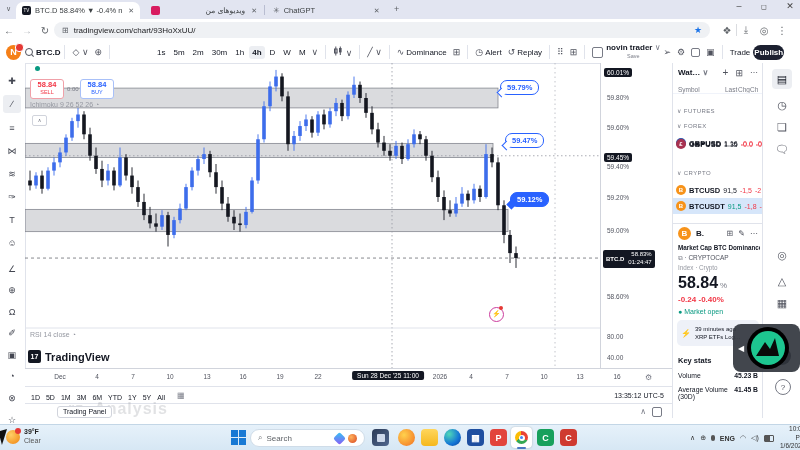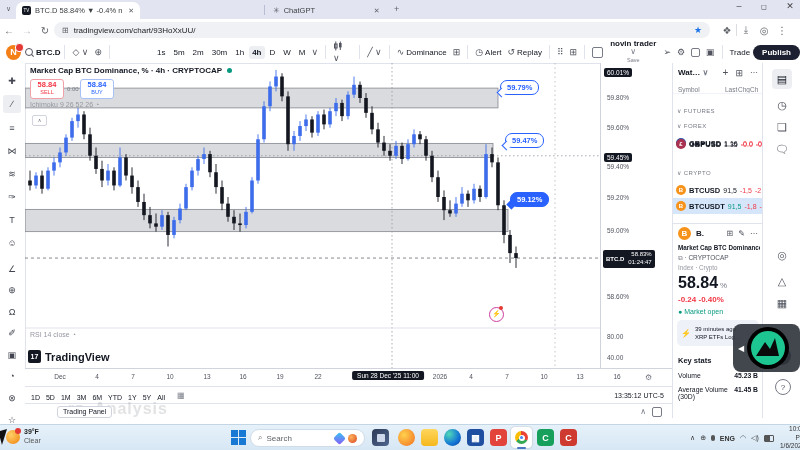--- a/index.html
+++ b/index.html
@@ -17,21 +17,21 @@
   .urlbar{left:0;top:19px;width:800px;height:22px;background:#fff;display:flex;align-items:center;}
   .navic{color:#5f6368;font-size:10px;width:18px;text-align:center;}
   .navic.dim{color:#b6b9be;}
   .urlpill{height:16px;width:640px;background:#eff1f4;border-radius:8px;display:flex;align-items:center;padding:0 8px;gap:5px;font-size:8px;color:#202124;}
   
   .tvbar{left:0;top:41px;width:800px;height:22px;background:#fff;border-bottom:1px solid #e0e3eb;display:flex;align-items:center;font-size:8px;color:#131722;}
   .tvsep{width:1px;height:14px;background:#e0e3eb;margin:0 4px;flex:0 0 auto;}
   .ivl{padding:2px 3px;color:#131722;}
   .ivl.active{background:#eceef2;border-radius:3px;font-weight:bold;}
   .tvic{color:#50535e;font-size:9px;padding:0 3px;}
-  .publish{background:#1c2030;color:#fff;border-radius:9px;padding:3px 9px;font-size:8px;font-weight:bold;}
+  .publish{background:#1c2030;color:#fff;border-radius:9px;padding:3px 1px;font-size:8px;font-weight:bold;}
   .avatar{width:15px;height:15px;border-radius:50%;background:#f57f17;color:#fff;font-size:9px;font-weight:bold;display:flex;align-items:center;justify-content:center;position:relative;margin:0 4px 0 6px;}
   .avatar .dot{position:absolute;top:-2px;right:-3px;width:7px;height:7px;border-radius:4px;background:#e53935;border:1px solid #fff;}
   .mag{display:inline-block;width:6px;height:6px;border:1.2px solid #50535e;border-radius:50%;position:relative;margin-right:3px;}
   .mag:after{content:"";position:absolute;width:3px;height:1.2px;background:#50535e;left:5px;top:6px;transform:rotate(45deg);}
   
   .lbar{left:0;top:63px;width:25px;height:355px;background:#fff;border-right:1px solid #e0e3eb;}
   .ltool{position:absolute;left:3px;width:18px;height:18px;display:flex;align-items:center;justify-content:center;font-size:9px;color:#434651;border-radius:3px;}
   .ltool.sel{background:#eceef2;}
   
   .legend{font-size:8px;color:#131722;font-weight:bold;white-space:nowrap;}
@@ -74,20 +74,25 @@
 </head>
 <body>
 
 <div class="app">
 
   <div class="abs tabstrip">
     <span class="abs" style="left:6px;top:5px;font-size:7px;color:#5f6368;">∨</span>
     <div class="tab active" style="left:16px;width:124px;">
       <span class="fav" style="background:#131722;">TV</span>
       <span class="ttl" style="width:92px;">BTC.D 58.84% ▼ -0.4% novin t</span>
+      <span class="x">✕</span>
+    </div>
+    <div class="tab" style="left:145px;width:118px;">
+      <span class="fav" style="background:#d81b60;"></span>
+      <span class="ttl" style="width:86px;text-align:right;direction:rtl;">ویدیوهای من</span>
       <span class="x">✕</span>
     </div>
     <span class="tabsep" style="left:264px;"></span>
     <div class="tab" style="left:267px;width:120px;">
       <span style="color:#5f6368;font-size:8px;">✳</span>
       <span class="ttl" style="width:84px;">ChatGPT</span>
       <span class="x">✕</span>
     </div>
     <span class="abs" style="left:394px;top:4px;font-size:9px;color:#5f6368;">+</span>
     <span class="winctl" style="left:728px;">–</span>
@@ -356,21 +361,20 @@
       <rect x="471.2" y="99.3500000000001" width="3.6" height="42.89999999999968" fill="#141720"></rect>
       <line x1="479" y1="137.29999999999959" x2="479" y2="180.19999999999925" stroke="#141720" stroke-width="0.9"></line>
       <rect x="477.2" y="142.24999999999977" width="3.6" height="29.699999999999932" fill="#141720"></rect>
       <line x1="485" y1="166.99999999999955" x2="485" y2="200" stroke="#141720" stroke-width="0.9"></line>
       <rect x="483.2" y="171.9499999999997" width="3.6" height="18.14999999999992" fill="#141720"></rect>
       <line x1="491" y1="183.49999999999977" x2="491" y2="204.94999999999902" stroke="#141720" stroke-width="0.9"></line>
       <rect x="489.2" y="190.09999999999962" width="3.6" height="4.950000000000188" fill="#141720"></rect>
     </svg>
 
   <div class="abs" style="left:30px;top:66px;display:flex;align-items:center;">
-    <span class="legend">Market Cap BTC Dominance, % · 4h · CRYPTOCAP</span>
     <span class="grn"></span>
   </div>
   <div class="sbbox" style="left:30px;top:79px;border:1px solid #f0a0a8;color:#f23645;">
     <div class="p">58.84</div>
       <div class="l">SELL</div>
   </div>
   <span class="abs" style="left:67px;top:86px;font-size:6px;color:#787b86;">0.00</span>
   <div class="sbbox" style="left:80px;top:79px;border:1px solid #a8c0f8;color:#2962ff;">
     <div class="p">58.84</div>
       <div class="l">BUY</div>

